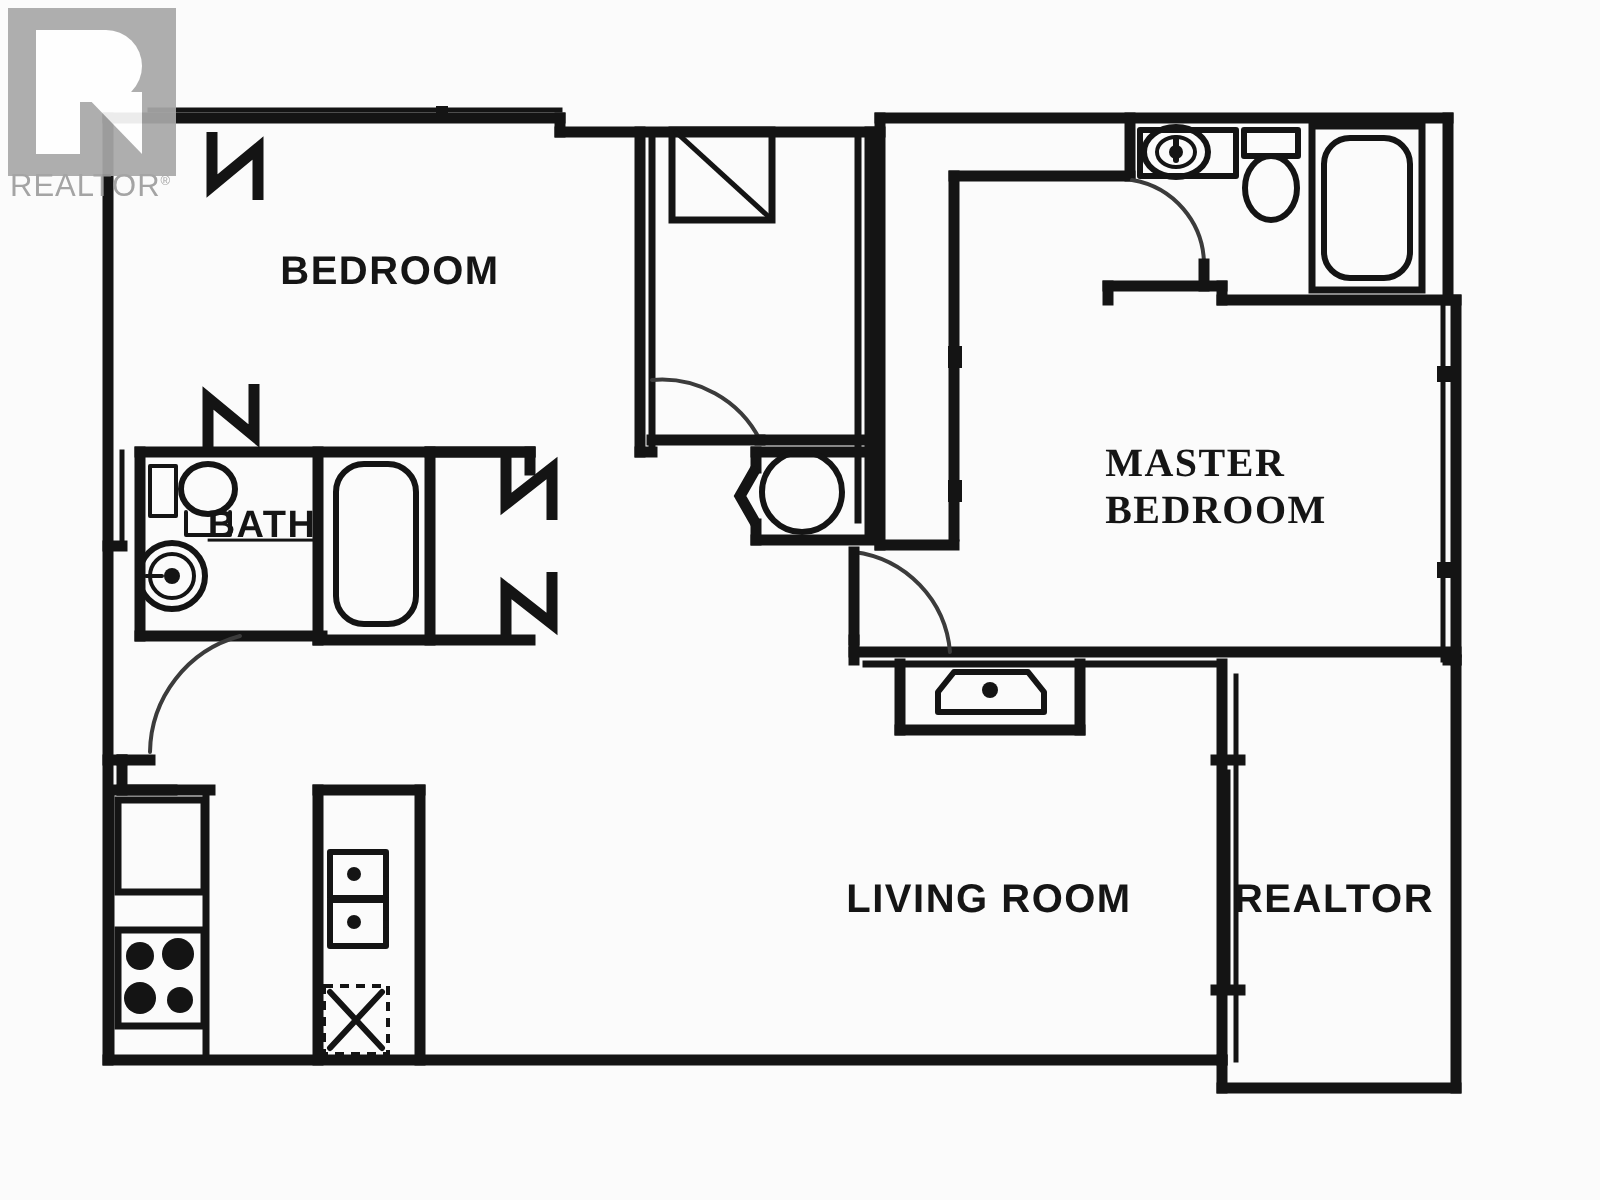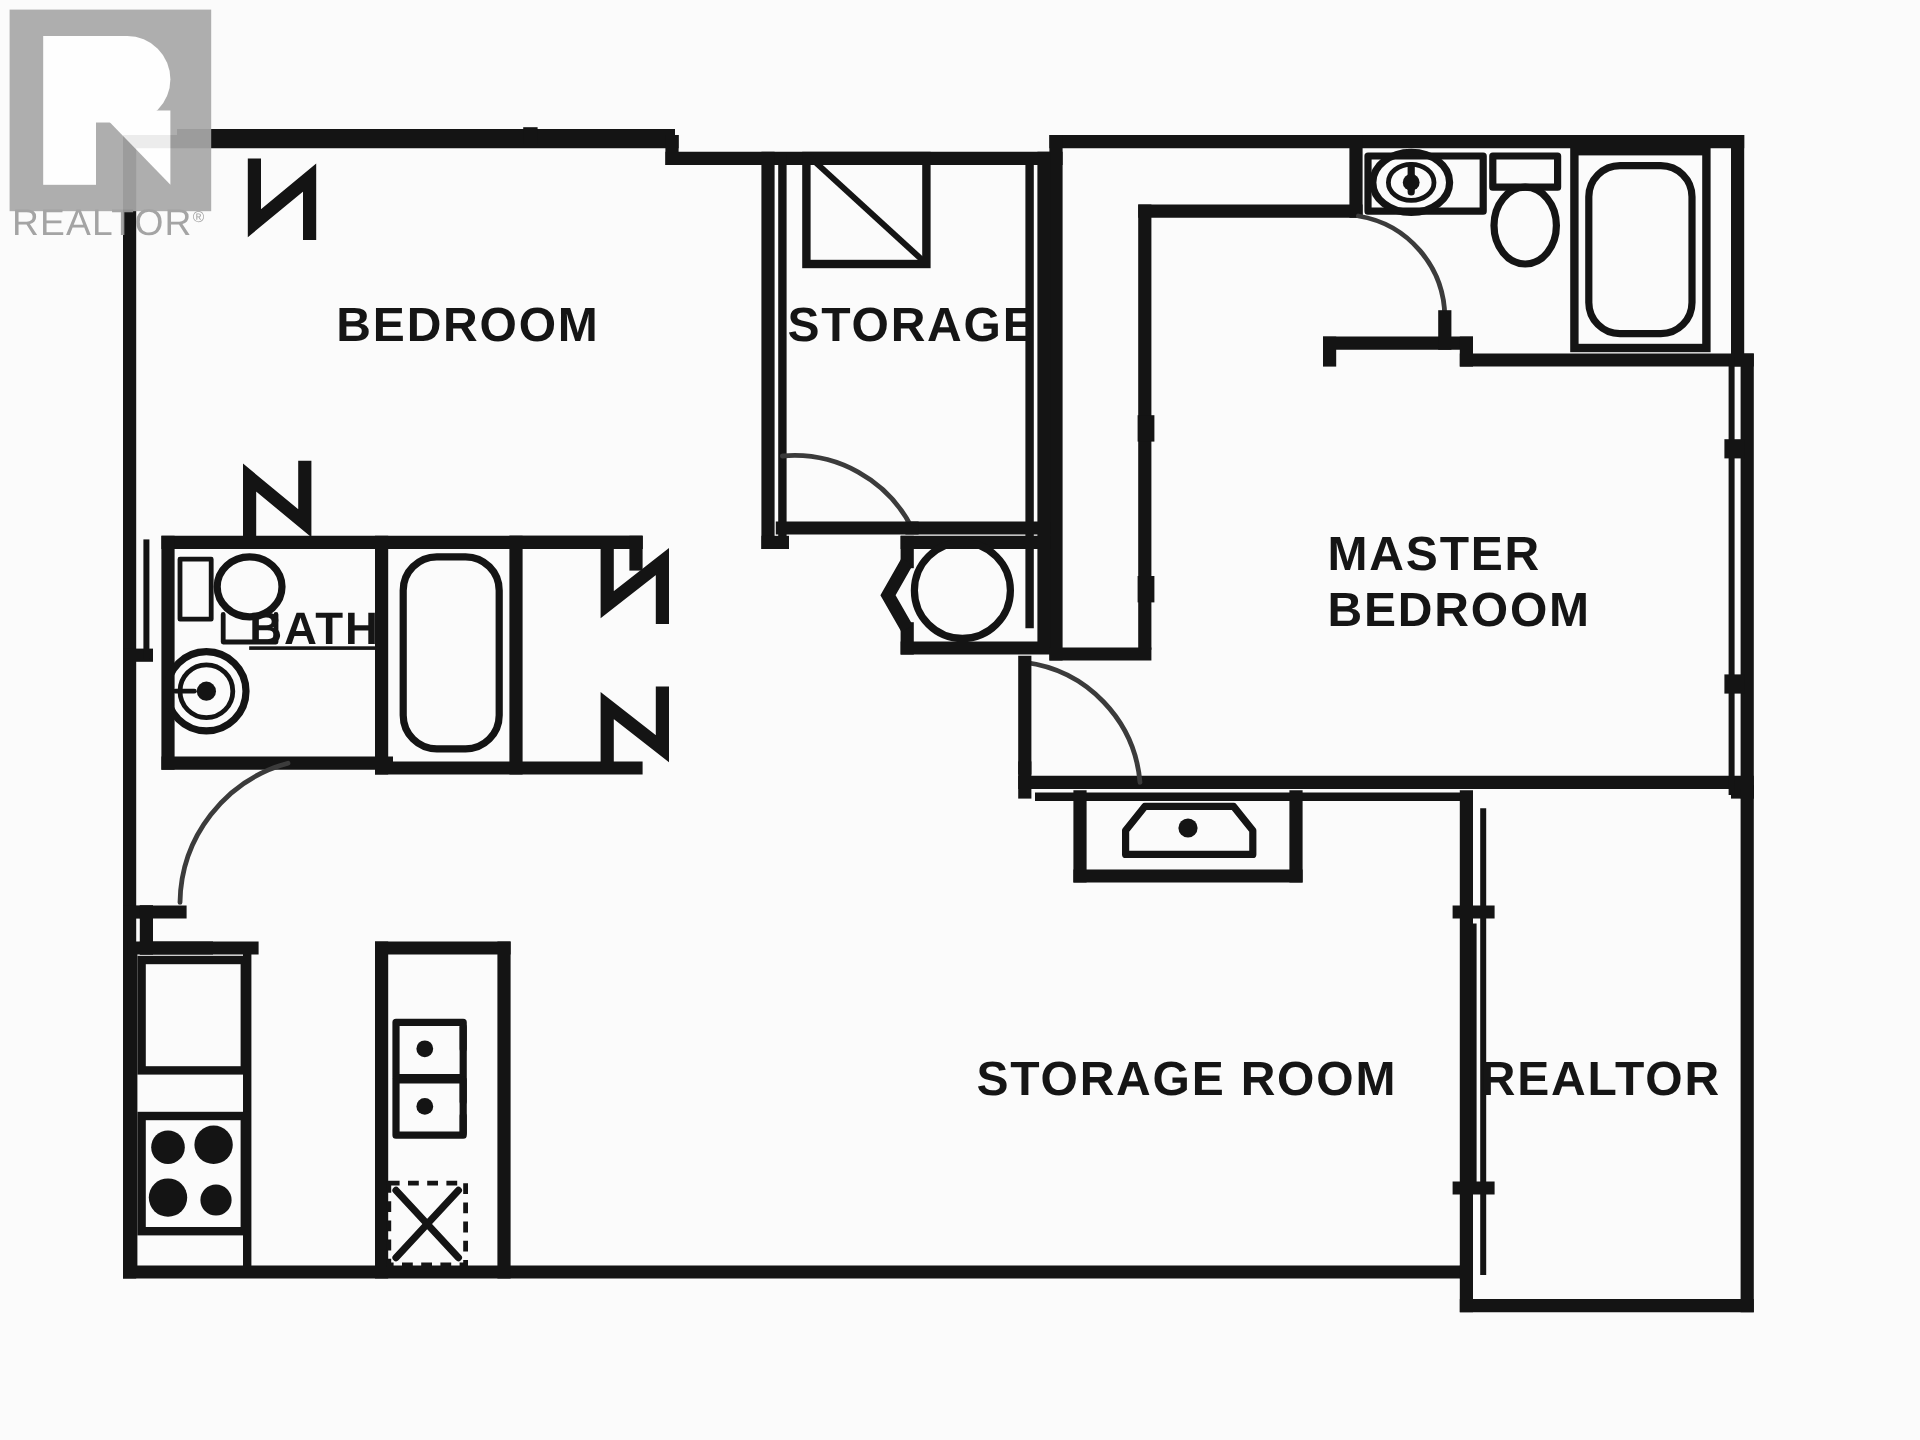--- a/index.html
+++ b/index.html
@@ -328,29 +328,28 @@
     </g>
 
     <g>
       <path class="w" d="M 530 452 L 530 470"></path>
       <path class="w" d="M 640 452 L 652 452"></path>
     </g>
   </svg>
 
   <div class="room-label" style="left:390px; top:272px; font-size:40px;">BEDROOM</div>
 
-  <div class="room-label" style="left:760px; top:272px; font-size:40px;">STORAGE</div>
-
-  <div class="room-label" style="left:1216px; top:486px; font-size:40px;">MASTER
+
+  <div class="room-label" style="left:1216px; top:486px; font-size:40px;font-family:Liberation Serif, serif;">MASTER
 BEDROOM</div>
 
   <div class="room-label" style="left:262px; top:525px; font-size:38px;text-decoration:underline;">BATH</div>
 
 
-  <div class="room-label" style="left:989px; top:900px; font-size:40px;">STORAGE ROOM</div>
+  <div class="room-label" style="left:989px; top:900px; font-size:40px;">LIVING ROOM</div>
 
   <div class="room-label" style="left:1334px; top:900px; font-size:40px;">REALTOR</div>
 
   <div id="realtor-watermark">
     <div id="realtor-mark">
       <div id="realtor-r-stem"></div>
       <div id="realtor-r-bowl"></div>
       <div id="realtor-r-leg"></div>
     </div>
     <div id="realtor-wordmark"><span>REALTOR</span><sup>®</sup></div>

